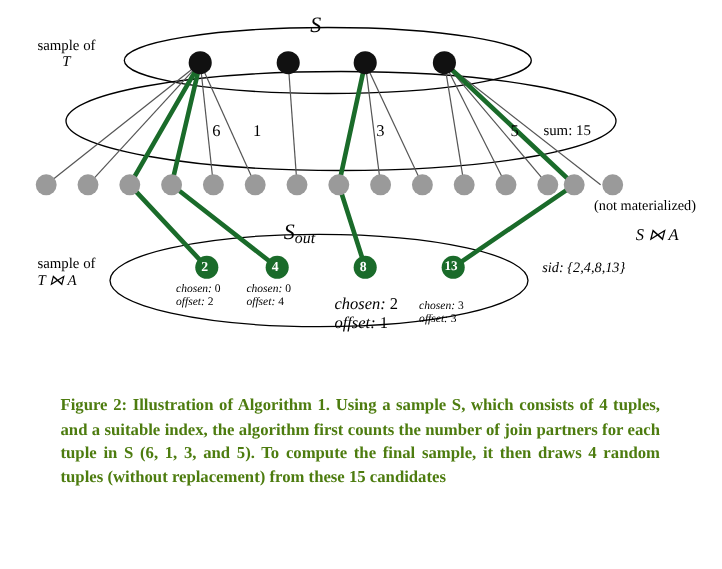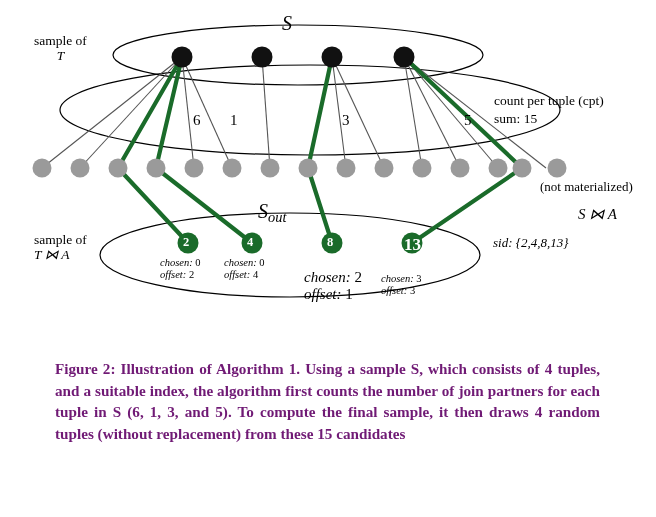--- a/index.html
+++ b/index.html
@@ -34,21 +34,21 @@
   .caption {
     position: absolute;
     left: 55px;
     top: 358px;
     width: 545px;
     font-family: "Liberation Serif", serif;
     font-weight: bold;
     font-size: 15.2px;
     line-height: 1.42;
     text-align: justify;
-    color: #701a75;
+    color: #4d7c0f;
   }
   .ital { font-style: italic; }
   .sub {
     font-size: 0.72em;
     vertical-align: -0.28em;
   }
 </style>
 </head>
 <body>
 
@@ -123,21 +123,20 @@
     </g>
   </svg>
 
   <div class="lbl" style="left:282px; top:12px; font-size:20px; font-style:italic;">S</div>
 
   <div class="lbl" style="left:34px; top:33px; font-size:13.5px; text-align:center;">
     <span>sample of</span><br>
     <span class="ital">T</span>
   </div>
 
-  <div class="lbl" style="left:494px; top:93px; font-size:13.5px;">count per tuple (cpt)</div>
 
   <div class="lbl" style="left:494px; top:111px; font-size:13.5px;">sum: 15</div>
 
   <div class="lbl" style="left:193px; top:112px; font-size:15px;">6</div>
   <div class="lbl" style="left:230px; top:112px; font-size:15px;">1</div>
   <div class="lbl" style="left:342px; top:112px; font-size:15px;">3</div>
   <div class="lbl" style="left:464px; top:112px; font-size:15px;">5</div>
 
   <div class="lbl" style="left:578px; top:158px; font-size:15px; font-style:italic;margin-top:48px;">S ⋈ A</div>
 
@@ -152,21 +151,21 @@
     <span class="ital">T ⋈ A</span>
   </div>
 
   <div class="lbl" style="left:493px; top:236px; font-size:13px;">
     <span class="ital">sid: {2,4,8,13}</span>
   </div>
 
   <div class="lbl" style="left:183px; top:235px; font-size:12.5px; color:#fff; font-weight:bold;">2</div>
   <div class="lbl" style="left:247px; top:235px; font-size:12.5px; color:#fff; font-weight:bold;">4</div>
   <div class="lbl" style="left:327px; top:235px; font-size:12.5px; color:#fff; font-weight:bold;">8</div>
-  <div class="lbl" style="left:404px; top:235px; font-size:17px; color:#fff; font-weight:bold;">13</div>
+  <div class="lbl" style="left:404px; top:235px; font-size:12px; color:#fff; font-weight:bold;">13</div>
 
   <div class="lbl" style="left:160px; top:257px; font-size:10.5px;">
     <span class="ital">chosen:</span>
     <span>0</span><br>
     <span class="ital">offset:</span>
     <span>2</span>
   </div>
   <div class="lbl" style="left:224px; top:257px; font-size:10.5px;">
     <span class="ital">chosen:</span>
     <span>0</span><br>

